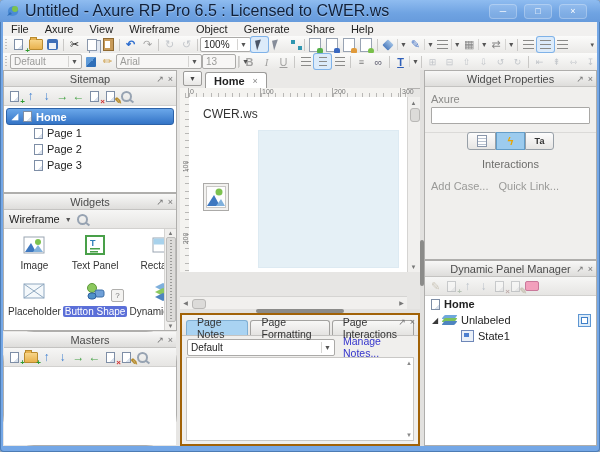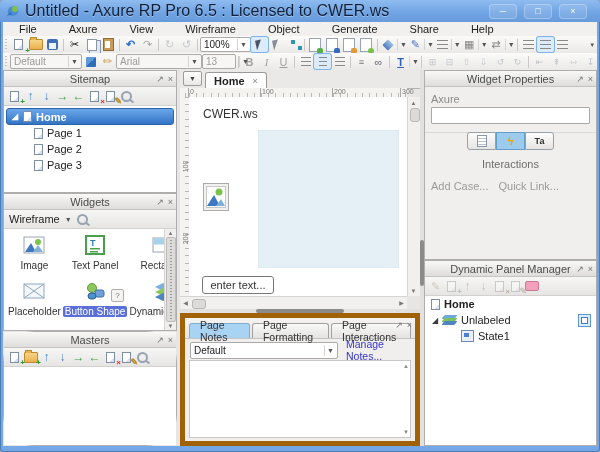--- a/index.html
+++ b/index.html
@@ -8,21 +8,21 @@
   
   .tbar{position:absolute;left:0;top:0;right:0;height:22px;display:flex;align-items:center;padding:0 6px;
         background:linear-gradient(#8FBCF0,#6FA3E2 60%,#679BDC);}
   .appico{width:14px;height:14px;margin-right:5px;flex:none;}
   .ttext{font-size:16px;color:#10203a;text-shadow:0 1px 0 rgba(255,255,255,.35);white-space:nowrap;overflow:hidden;}
   .wbtns{margin-left:auto;display:flex;gap:9px;padding-right:8px;}
   .wbtn{width:26px;height:13px;border-radius:3px;display:flex;align-items:center;justify-content:center;
         color:#fff;font-size:9px;line-height:1;background:rgba(255,255,255,.12);box-shadow:0 0 0 1px rgba(255,255,255,.35);}
   
   .menubar{position:absolute;left:3px;right:3px;top:22px;height:14px;background:#F1F0EF;display:flex;align-items:center;border-bottom:1px solid #DDDCDA;}
-  .mi{padding:0 16px;line-height:14px;cursor:default;}
+  .mi{padding:0 8px;line-height:14px;cursor:default;}
   .tb{position:absolute;left:3px;right:3px;display:flex;align-items:center;background:linear-gradient(#FBFBFA,#EAE9E7);border-bottom:1px solid #D6D5D3;}
   .tb1{top:36px;height:17px;}
   .tb2{top:53px;height:17px;}
   .sep{width:1px;height:12px;background:#C9C8C6;margin:0 2px;flex:none;}
   .grip{width:2px;height:11px;margin:0 3px 0 2px;flex:none;
         background:repeating-linear-gradient(180deg,#C2C1BF 0 1px,transparent 1px 3px);}
   .ti{width:17px;height:15px;flex:none;display:inline-flex;align-items:center;justify-content:center;border-radius:2px;position:relative;font-size:11px;}
   .ti.sel{background:#DCEBFA;box-shadow:0 0 0 1px #7FB2E8;}
   .dis{opacity:.38;filter:grayscale(.7);}
   .combo{height:13px;background:#fff;border:1px solid #ABAAA8;border-radius:2px;display:flex;align-items:center;font-size:10px;padding:0 3px;gap:3px;flex:none;}
@@ -87,40 +87,40 @@
   .ccol{position:absolute;left:177px;top:0;width:240px;height:100%;}
   .tabbar{position:absolute;left:0;top:0;right:0;height:18px;background:#EAE9E7;border-bottom:1px solid #B3B2B0;display:flex;align-items:flex-end;}
   .tabdd{width:17px;height:13px;margin:2px 3px;background:linear-gradient(#fff,#E8E7E5);border:1px solid #9C9B99;border-radius:2px;
          display:flex;align-items:center;justify-content:center;font-size:7px;color:#444;}
   .tab{height:15px;background:#fff;border:1px solid #9C9B99;border-bottom:none;border-radius:3px 3px 0 0;
        display:flex;align-items:center;gap:8px;padding:0 8px;font-weight:bold;}
   .tabx{font-size:9px;color:#888;font-weight:normal;}
   .hruler{position:absolute;left:0;top:18px;right:13px;height:9px;background:#F4F3F0;border-bottom:1px solid #C8C7C5;
           background-image:repeating-linear-gradient(90deg,#B9B8B6 0 1px,transparent 1px 7.2px);background-position:9px 5px;background-repeat:repeat-x;background-size:auto 4px;}
   .rlab{position:absolute;top:0;font-size:7px;color:#777;border-left:1px solid #AAA9A7;padding-left:1px;height:9px;line-height:8px;}
-  .viewport{position:absolute;left:0;top:27px;right:0;height:199px;}
+  .viewport{position:absolute;left:0;top:27px;right:0;height:175px;}
   .vruler{position:absolute;left:0;top:0;width:9px;bottom:0;background:#F4F3F0;border-right:1px solid #C8C7C5;
           background-image:repeating-linear-gradient(180deg,#B9B8B6 0 1px,transparent 1px 7.2px);background-position:5px 0;background-repeat:repeat-y;background-size:4px auto;}
   .vlab{position:absolute;left:-2px;font-size:7px;color:#777;transform:rotate(-90deg);transform-origin:center;width:14px;text-align:center;}
   .page{position:absolute;left:9px;top:0;right:13px;bottom:0;background:#fff;overflow:hidden;}
   .cwtext{position:absolute;left:14px;top:10px;font-size:12px;color:#333;}
   .cwrect{position:absolute;left:69px;top:33px;width:139px;height:136px;background:#E5F0F6;border:1px solid #DDEAF2;}
   .cwimg{position:absolute;left:14px;top:86px;}
   .cwbtn{position:absolute;left:13px;top:179px;width:72px;height:18px;border:1px solid #777;border-radius:3px;background:#fff;
          display:flex;align-items:center;justify-content:center;font-size:11px;color:#333;box-sizing:border-box;}
   .vsb{position:absolute;right:0;top:0;width:13px;bottom:0;background:#F1F0EE;border-left:1px solid #D5D4D2;box-sizing:border-box;}
   .hsb{position:absolute;left:0;right:13px;top:226px;height:13px;background:#F1F0EE;border-top:1px solid #D5D4D2;box-sizing:border-box;}
   .sbarr{position:absolute;font-size:6px;color:#777;width:11px;height:11px;display:flex;align-items:center;justify-content:center;}
   .sbthumb{position:absolute;background:#DCDBD9;border:1px solid #B9B8B6;border-radius:3px;}
   .hsplit{position:absolute;left:0;right:0;top:239px;height:4px;background:#E2E1DF;}
   .dhandleH{width:88px;height:4px;background:#8B8B89;border-radius:2px;margin:0 auto;}
   .vsplitbar{position:absolute;left:417px;top:0;width:4px;height:100%;background:#E2E1DF;}
   .dhandleV{position:absolute;left:0;top:170px;width:4px;height:46px;background:#8B8B89;border-radius:2px;}
   
-  .npanel{position:absolute;left:0;right:0;top:243px;bottom:0;border:5px solid #a16207;background:#F0EFED;box-sizing:border-box;}
+  .npanel{position:absolute;left:0;right:0;top:243px;bottom:0;border:2px solid #a16207;background:#F0EFED;box-sizing:border-box;}
   .ntabs{height:18px;display:flex;align-items:flex-end;gap:2px;padding:2px 4px 0;position:relative;background:linear-gradient(#F4F3F1,#E7E6E4);border-bottom:1px solid #C4C3C1;}
   .ntab{height:14px;border:1px solid #A3A2A0;border-bottom:none;border-radius:3px 3px 0 0;background:linear-gradient(#F8F8F7,#E4E3E1);
         padding:0 10px;display:flex;align-items:center;font-size:10.5px;color:#333;}
   .ntab.act{background:#A9D3F2;border-color:#7FAFD4;}
   .nctrl{height:22px;display:flex;align-items:center;gap:8px;padding:0 5px;}
   .nlink{color:#3434CC;font-size:10.5px;}
   .narea{position:absolute;left:4px;right:4px;top:42px;bottom:3px;background:#fff;border:1px solid #C9C8C6;}
   .narr{position:absolute;right:1px;font-size:6px;color:#888;}
   
   .plabel{color:#8a8a88;padding:6px 6px 2px;}

